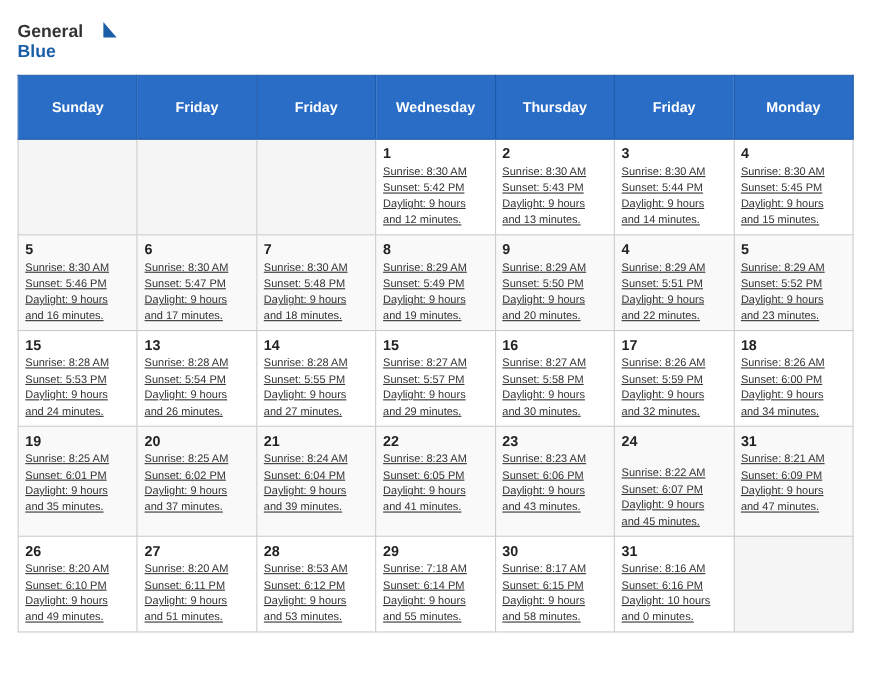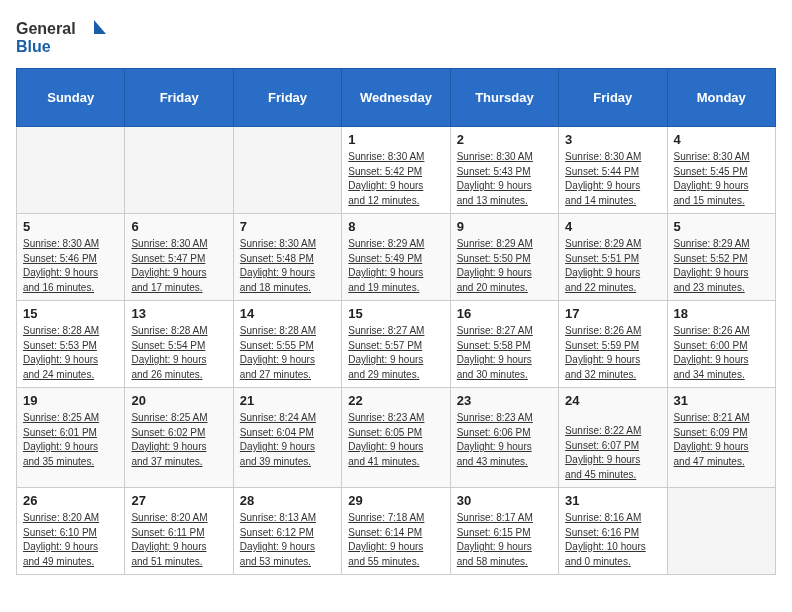--- a/index.html
+++ b/index.html
@@ -303,21 +303,21 @@
         </td>
         <td>
           <div class="day-number">27</div>
           <div class="day-info" style="white-space: pre-line;">Sunrise: 8:20 AM
 Sunset: 6:11 PM
 Daylight: 9 hours
 and 51 minutes.</div>
         </td>
         <td>
           <div class="day-number">28</div>
-          <div class="day-info" style="white-space: pre-line;">Sunrise: 8:13 AM
+          <div class="day-info" style="white-space: pre-line;">Sunrise: 8:53 AM
 Sunset: 6:12 PM
 Daylight: 9 hours
 and 53 minutes.</div>
         </td>
         <td>
           <div class="day-number">29</div>
           <div class="day-info" style="white-space: pre-line;">Sunrise: 7:18 AM
 Sunset: 6:14 PM
 Daylight: 9 hours
 and 55 minutes.</div>

